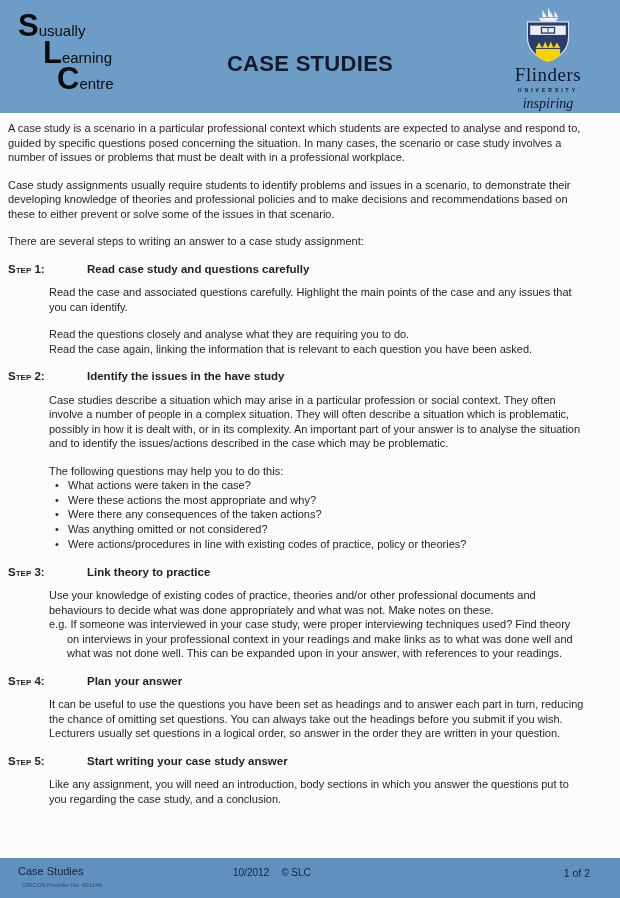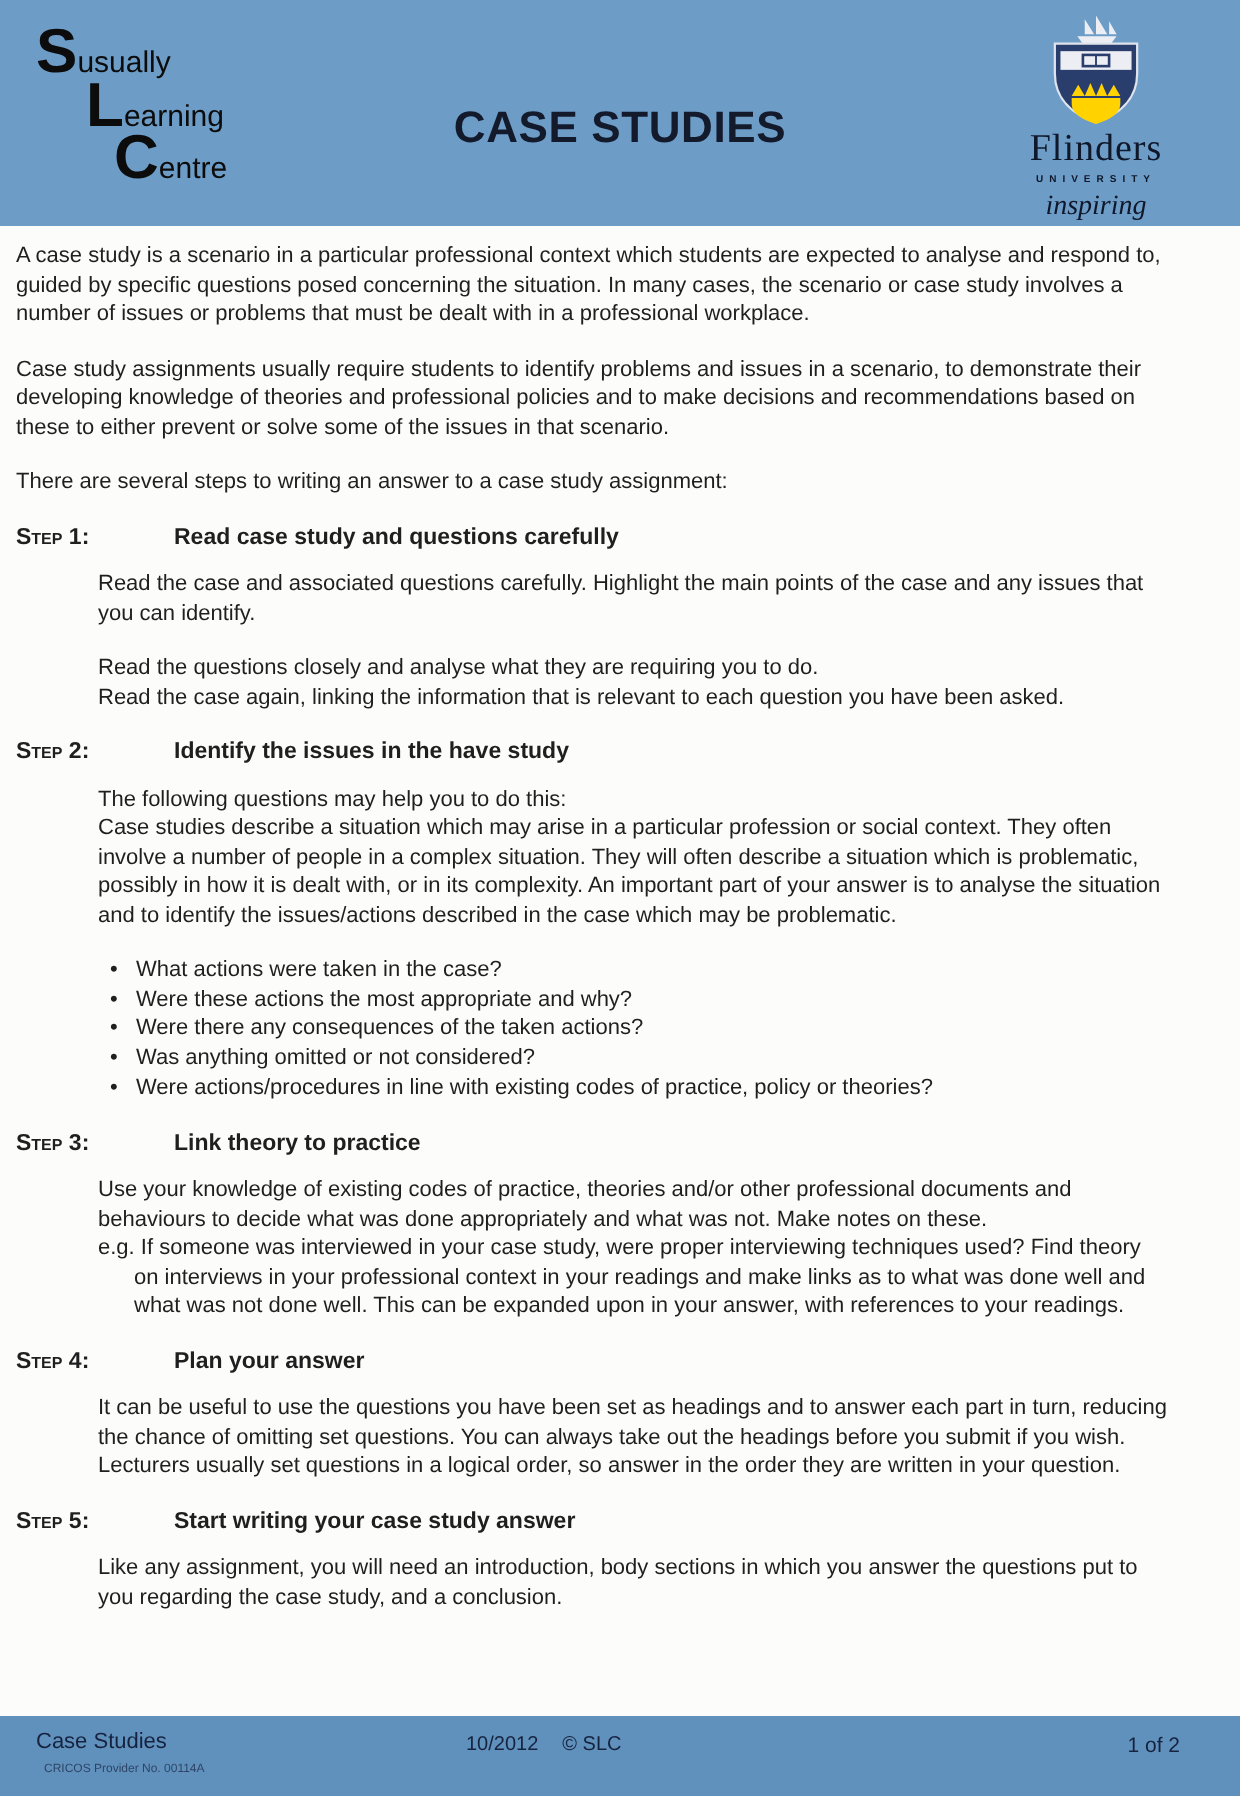--- a/index.html
+++ b/index.html
@@ -119,25 +119,25 @@
 Read the case again, linking the information that is relevant to each question you have been asked.</p>
       </div>
     </section>
 
     <section class="step">
       <div class="step-head">
         <span class="step-label">Step 2:</span>
         <span class="step-heading">Identify the issues in the have study</span>
       </div>
       <div class="step-body">
-        <p class="para mb0">The following questions may help you to do this:</p>
         <p class="para">Case studies describe a situation which may arise in a particular profession or social context. They often
 involve a number of people in a complex situation. They will often describe a situation which is problematic,
 possibly in how it is dealt with, or in its complexity. An important part of your answer is to analyse the situation
 and to identify the issues/actions described in the case which may be problematic.</p>
+        <p class="para mb0">The following questions may help you to do this:</p>
         <ul class="bullets">
           <li>What actions were taken in the case?</li>
           <li>Were these actions the most appropriate and why?</li>
           <li>Were there any consequences of the taken actions?</li>
           <li>Was anything omitted or not considered?</li>
           <li>Were actions/procedures in line with existing codes of practice, policy or theories?</li>
         </ul>
       </div>
     </section>
 

